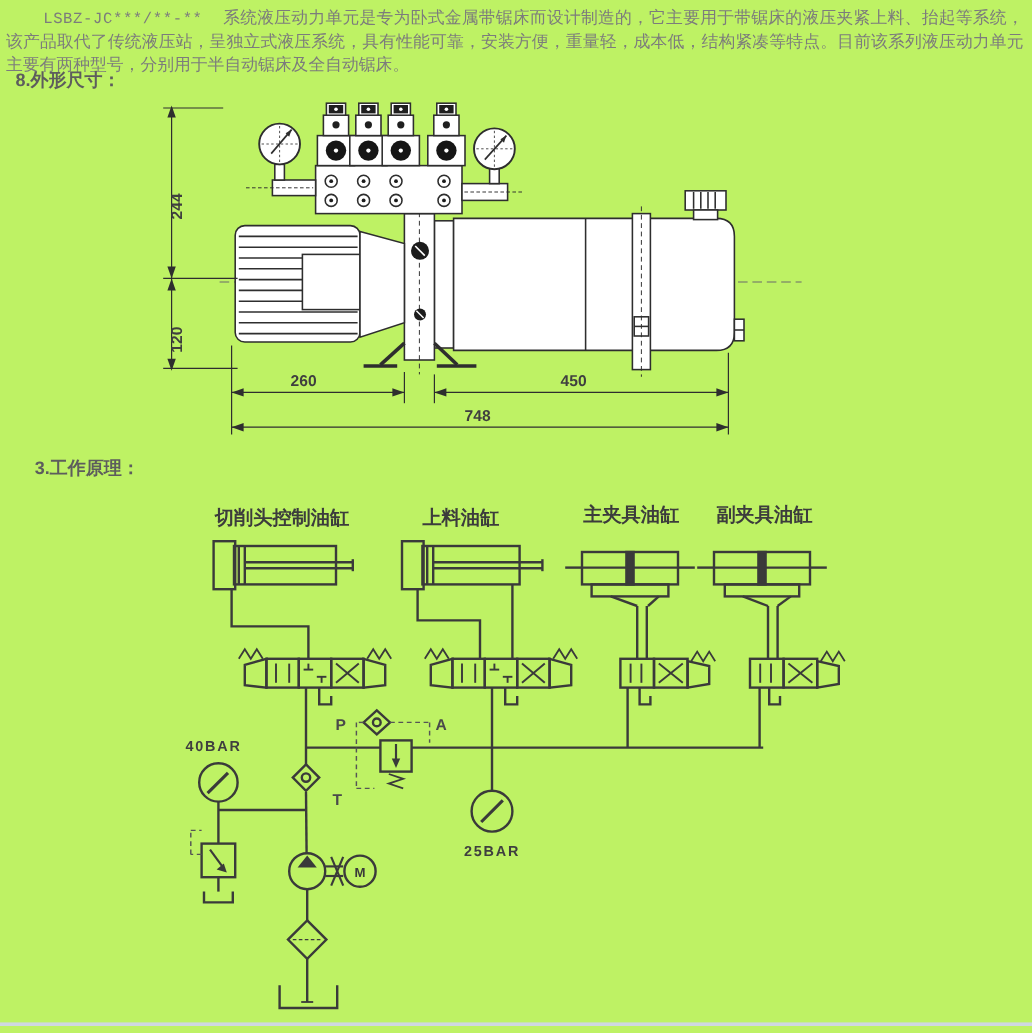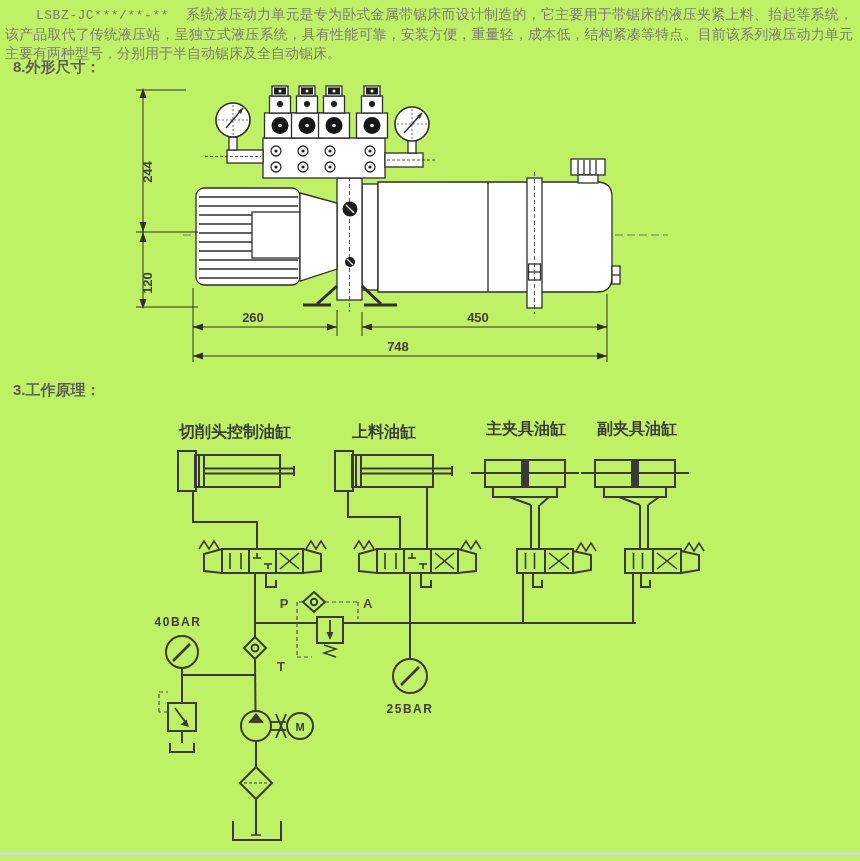--- a/index.html
+++ b/index.html
@@ -3,21 +3,21 @@
 <meta charset="utf-8">
 <style>
   html,body{margin:0;padding:0;background:#fff;}
   .page{position:relative;width:860px;height:861px;background:#bef264;overflow:hidden;
         font-family:"Liberation Sans","DejaVu Sans",sans-serif;}
   .para{position:absolute;top:5px;left:5px;width:848px;font-size:14px;line-height:19px;
         color:#7c7c7c;text-indent:31px;text-align:justify;}
   .para .model{letter-spacing:0.5px;margin-right:17px;font-family:"Liberation Mono","DejaVu Sans Mono",monospace;font-size:13px;}
   .h{position:absolute;margin:0;font-weight:bold;font-size:15px;color:#5d5d5d;}
   .h2{top:58px;left:13px;}
-  .h3{top:381px;left:13px;}
+  .h3{top:381px;left:29px;}
   svg.overlay{position:absolute;left:0;top:0;}
   .divider{position:absolute;left:0;top:852px;width:860px;height:3px;background:#cfd8e0;}
   text{font-family:"Liberation Sans","DejaVu Sans",sans-serif;}
   .dimtxt{font-size:13px;fill:#3f3f3f;font-weight:bold;}
   .cyl-lbl{font-size:16px;fill:#3c3c3c;font-weight:bold;}
   .port-lbl{font-size:13px;fill:#4a4a4a;font-weight:bold;}
   .bar-lbl{font-size:12px;fill:#3f3f3f;font-weight:bold;letter-spacing:1.5px;}
   .m-lbl{font-size:11px;fill:#3a3a3a;font-weight:bold;}
 </style>
 </head>

